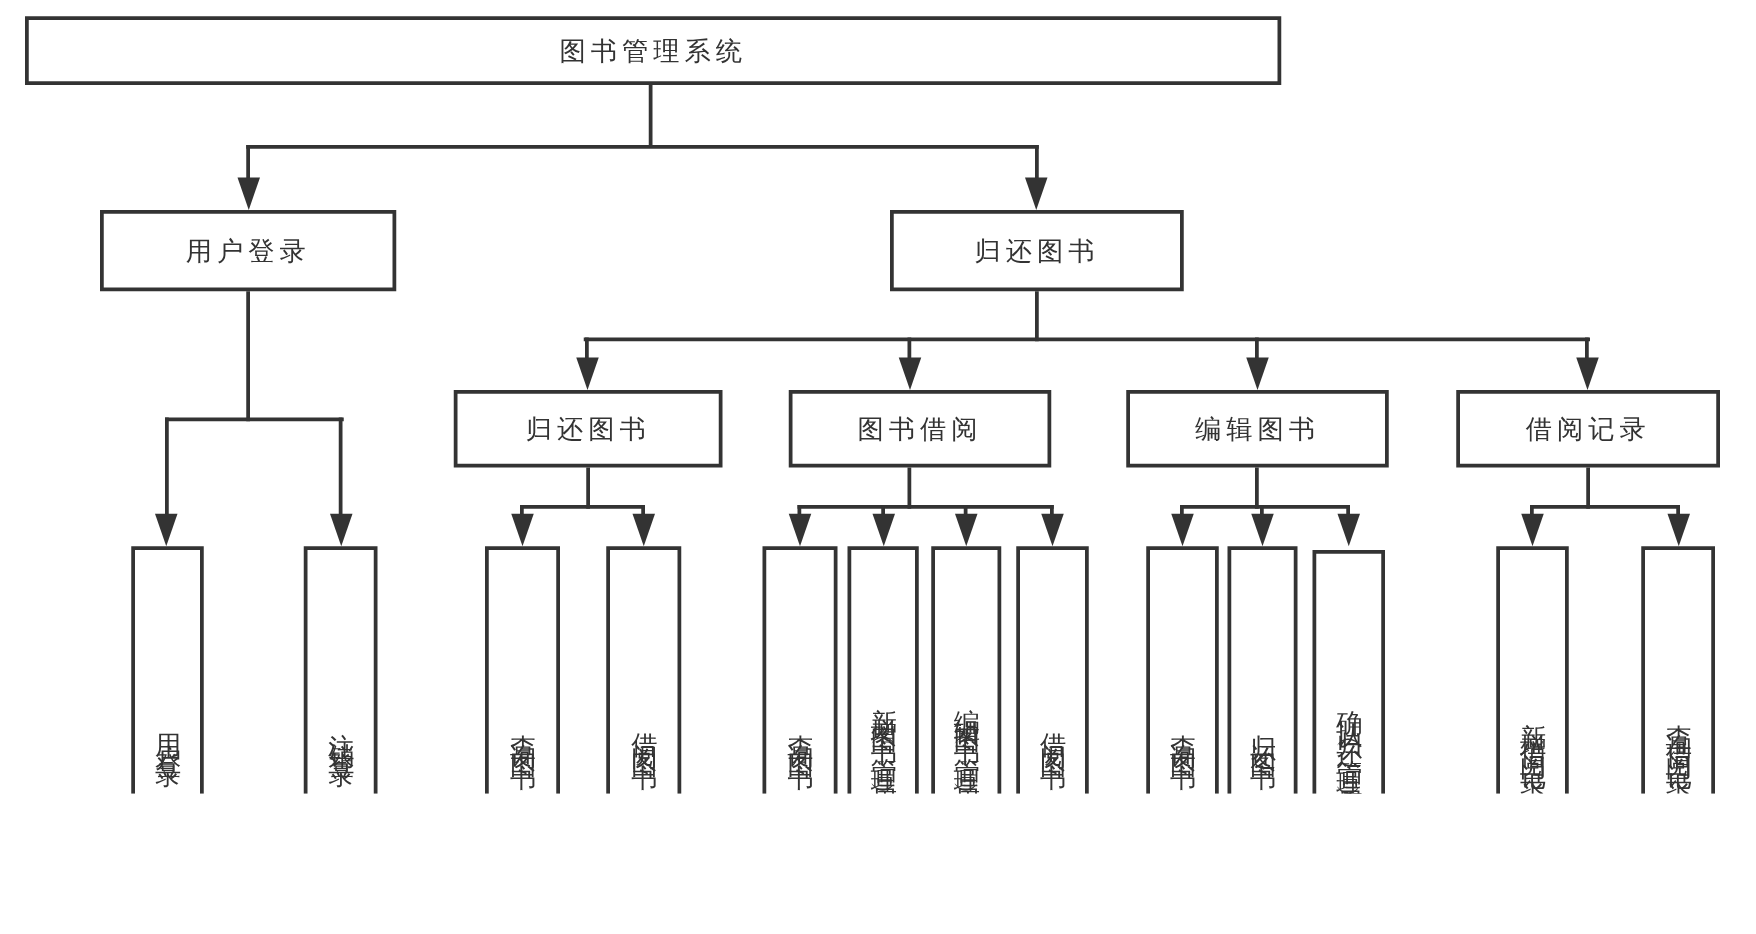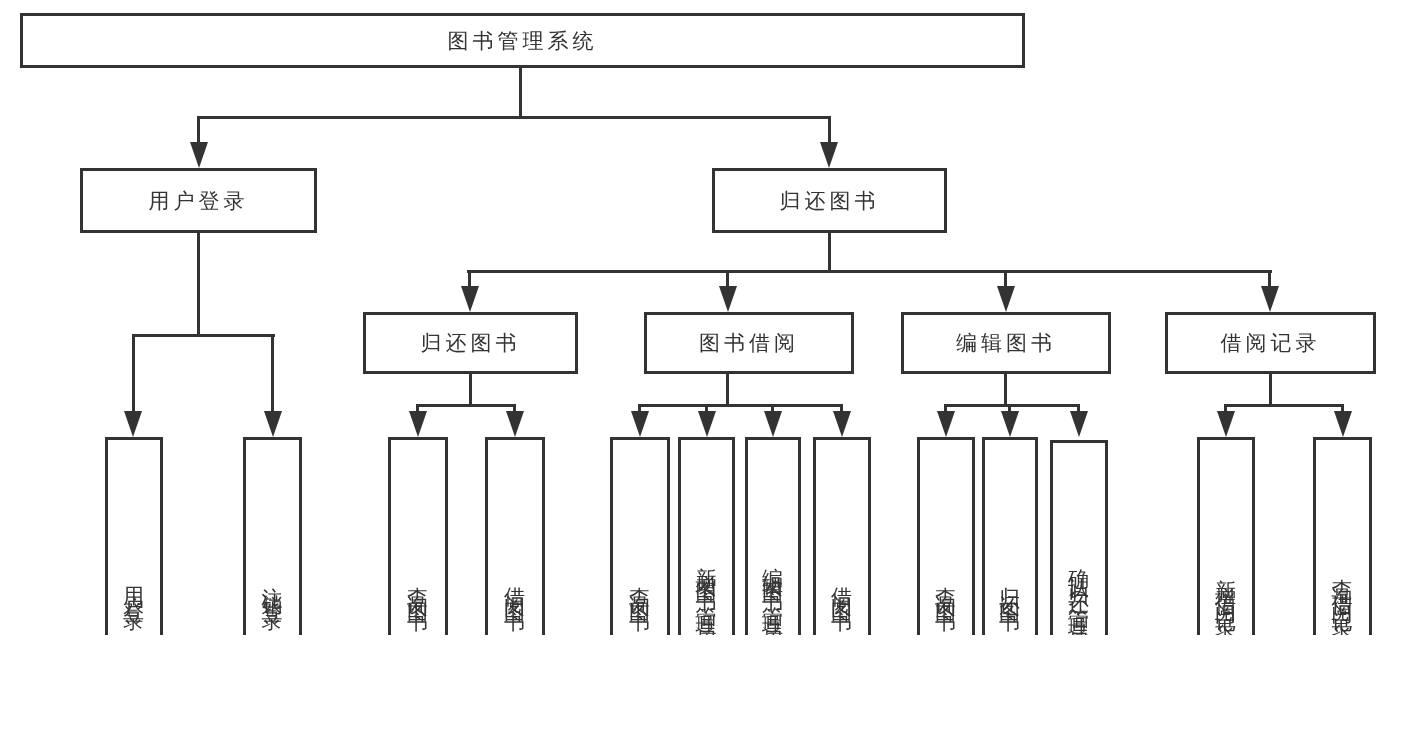--- a/index.html
+++ b/index.html
@@ -94,21 +94,21 @@
   <div class="vline" style="left:1004px;top:270px;height:20px;"></div>
   <div class="vline" style="left:1268px;top:270px;height:20px;"></div>
   <div class="arrow" style="left:461px;top:286px;"></div>
   <div class="arrow" style="left:719px;top:286px;"></div>
   <div class="arrow" style="left:997px;top:286px;"></div>
   <div class="arrow" style="left:1261px;top:286px;"></div>
 
   <div class="hbox" style="left:363px;top:312px;width:215px;height:62px;">
     <span>归还图书</span>
   </div>
-  <div class="hbox" style="left:644px;top:312px;width:210px;height:62px;">
+  <div class="hbox" style="left:631px;top:312px;width:210px;height:62px;">
     <span>图书借阅</span>
   </div>
   <div class="hbox" style="left:901px;top:312px;width:210px;height:62px;">
     <span>编辑图书</span>
   </div>
   <div class="hbox" style="left:1165px;top:312px;width:211px;height:62px;">
     <span>借阅记录</span>
   </div>
 
   <div class="vline" style="left:469px;top:374px;height:33px;"></div>

